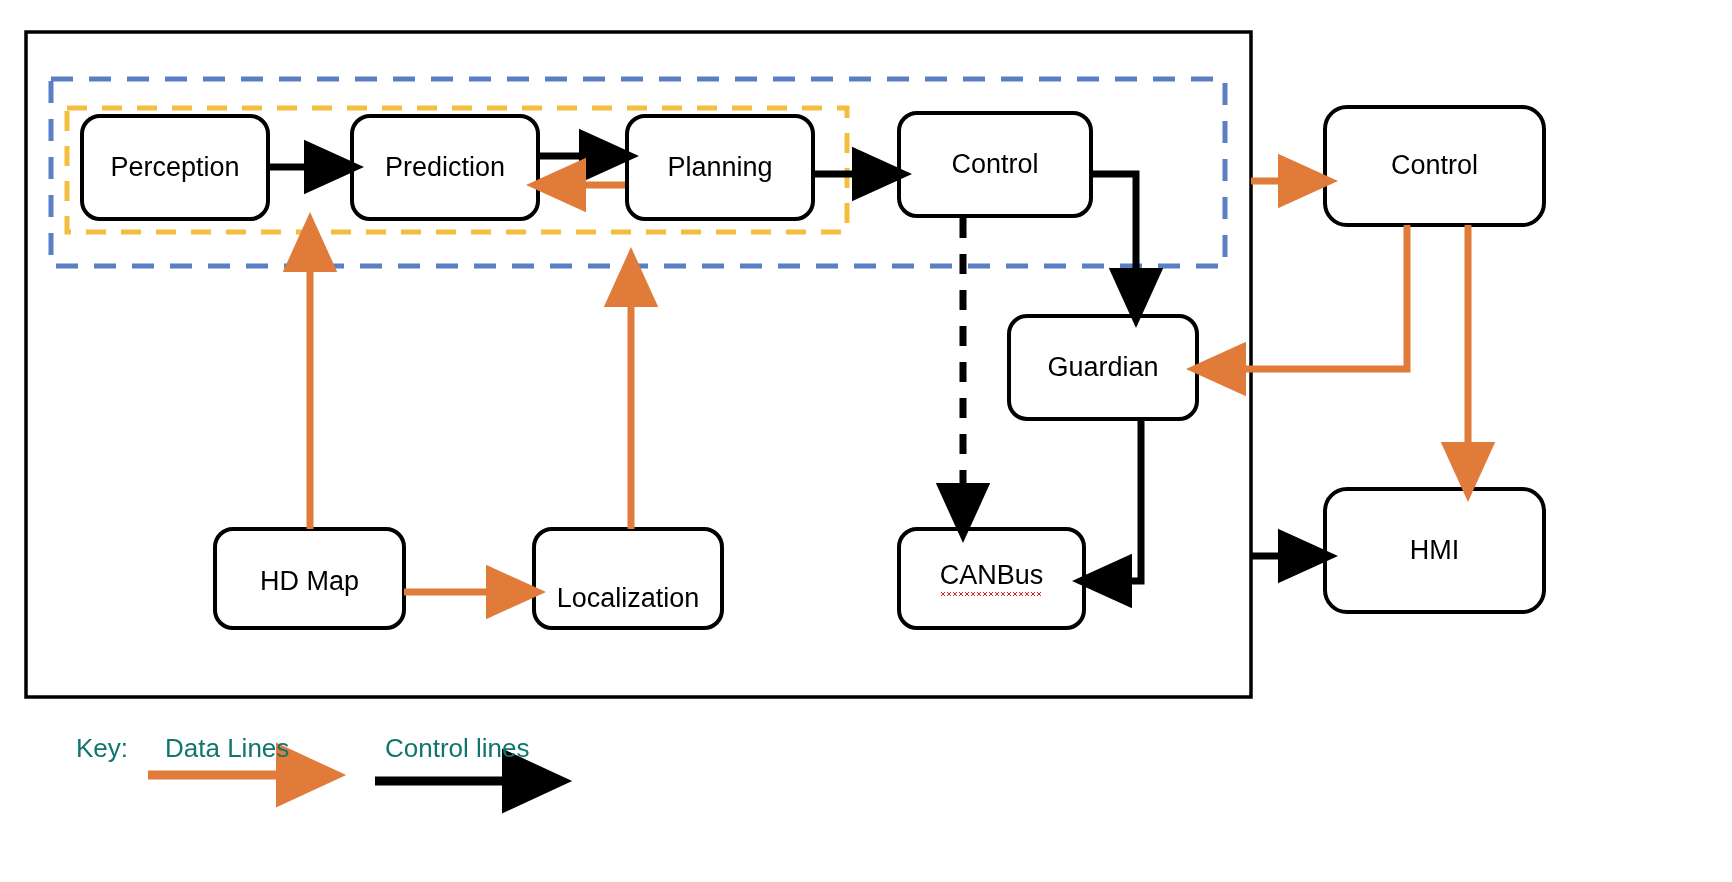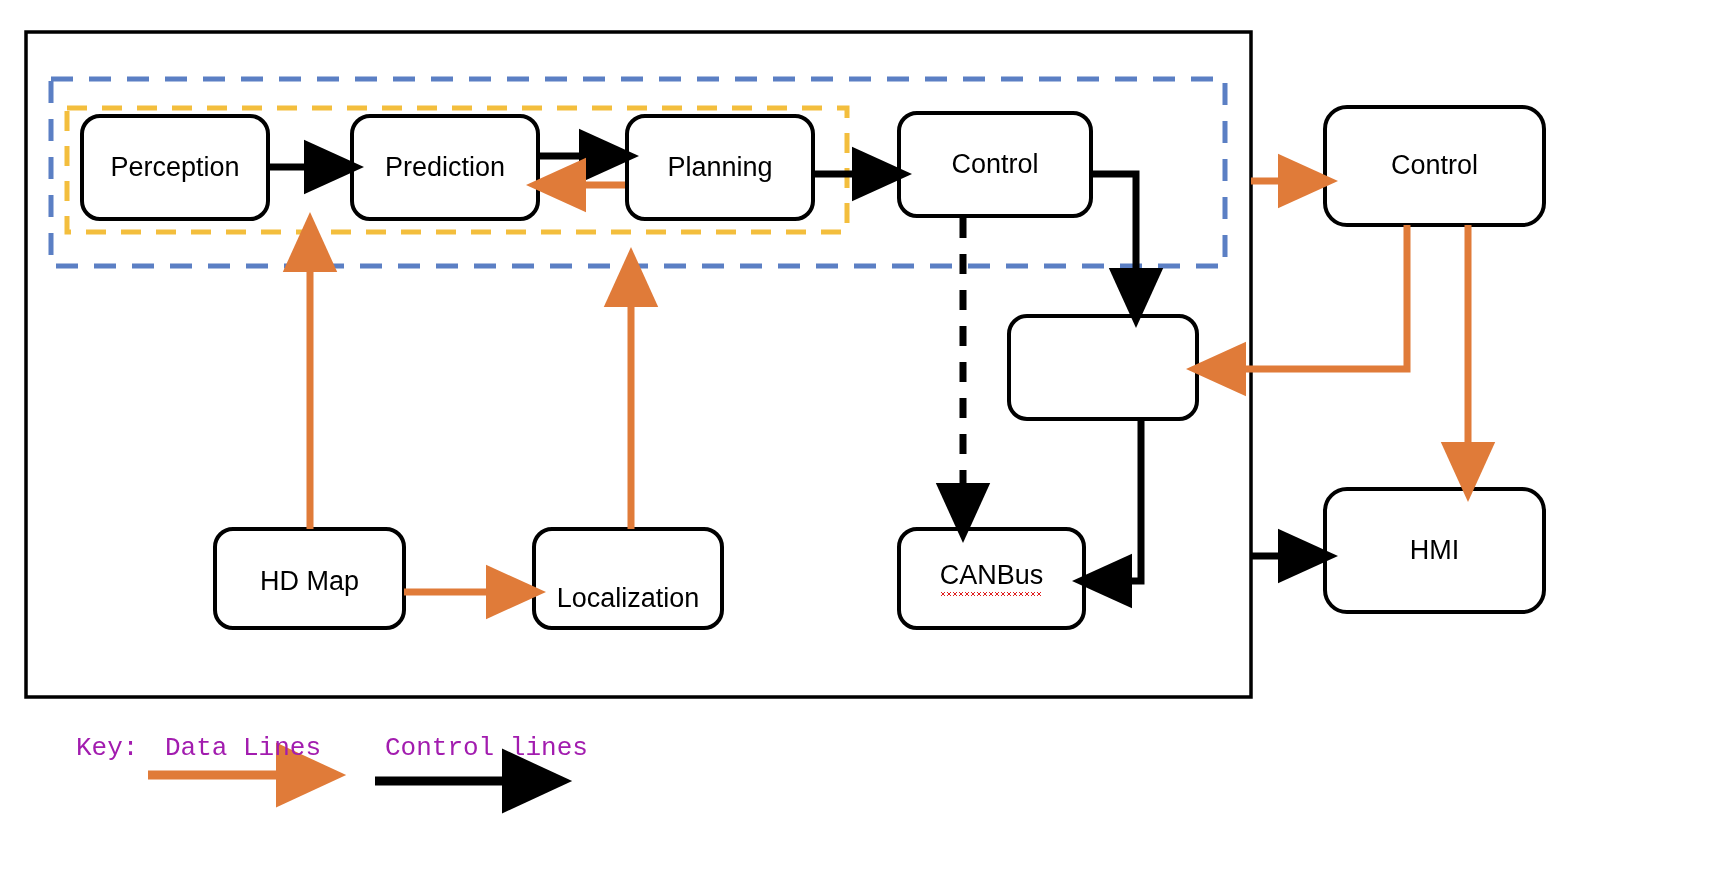--- a/index.html
+++ b/index.html
@@ -4,21 +4,21 @@
 <style>
   html,body{margin:0;padding:0;background:#ffffff;}
   body{width:1732px;height:882px;font-family:"Liberation Sans",sans-serif;overflow:hidden;}
   #stage{position:relative;width:1488px;height:882px;}
   svg.layer{position:absolute;left:0;top:0;width:1732px;height:882px;}
   .nodeLabel{
     position:absolute;display:flex;align-items:center;justify-content:center;
     font-family:"Liberation Sans",sans-serif;color:#000;font-size:27px;
     text-align:center;line-height:1.1;pointer-events:none;
   }
-  .keytext{position:absolute;font-family:Liberation Mono, monospace;color:#a21caf;font-size:26px;white-space:nowrap;}
+  .keytext{position:absolute;font-family:Liberation Sans, sans-serif;color:#0f766e;font-size:26px;white-space:nowrap;}
   .spell{
     border-bottom:0;
     background-repeat:repeat-x;background-position:bottom left;
     background-size:6px 4px;
     padding-bottom:5px;
     background-image:
       linear-gradient(45deg,transparent 45%, #e02020 45%, #e02020 58%, transparent 58%),
       linear-gradient(-45deg,transparent 45%, #e02020 45%, #e02020 58%, transparent 58%);
   }
 </style>
@@ -89,20 +89,21 @@
     <line x1="1468" y1="225" x2="1468" y2="474" stroke="#E07B39" stroke-width="7" marker-end="url(#ah-orange)"></line>
 
     <line x1="148" y1="775" x2="312" y2="775" stroke="#E07B39" stroke-width="9" marker-end="url(#ah-orange-key)"></line>
     <line x1="375" y1="781" x2="538" y2="781" stroke="#000000" stroke-width="9" marker-end="url(#ah-black-key)"></line>
   </svg>
 
   <div class="nodeLabel" style="left:82px;top:116px;width:186px;height:103px;">Perception</div>
   <div class="nodeLabel" style="left:352px;top:116px;width:186px;height:103px;">Prediction</div>
   <div class="nodeLabel" style="left:627px;top:116px;width:186px;height:103px;">Planning</div>
   <div class="nodeLabel" style="left:899px;top:113px;width:192px;height:103px;">Control</div>
+  <div class="nodeLabel" style="left:1009px;top:316px;width:188px;height:103px;">Guardian</div>
   <div class="nodeLabel" style="left:899px;top:529px;width:185px;height:99px;">
     <span class="spell">CANBus</span>
   </div>
   <div class="nodeLabel" style="left:215px;top:532px;width:189px;height:99px;text-align:center;">HD Map</div>
   <div class="nodeLabel" style="left:534px;top:549px;width:188px;height:99px;">Localization</div>
   <div class="nodeLabel" style="left:1325px;top:107px;width:219px;height:118px;">Control</div>
   <div class="nodeLabel" style="left:1325px;top:489px;width:219px;height:123px;">HMI</div>
 
   <div class="keytext" style="left:76px;top:733px;">Key:</div>
   <div class="keytext" style="left:165px;top:733px;">Data Lines</div>

